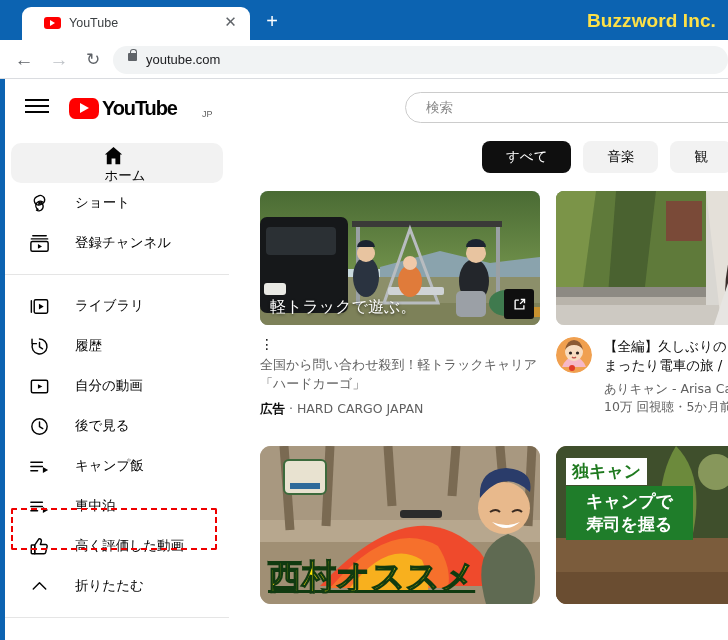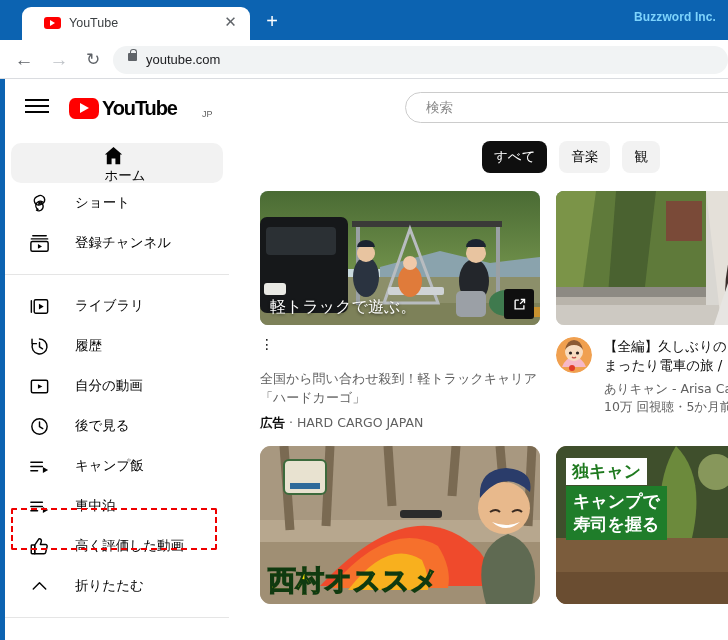--- a/index.html
+++ b/index.html
@@ -11,21 +11,21 @@
   }
   #app { position: relative; width: 728px; height: 640px; overflow: hidden; }
 
   
   .chrome-top {
     position: absolute; left: 0; top: 0; width: 728px; height: 40px;
     background: #0c63b1;
   }
   .win-title {
     position: absolute; right: 12px; top: 10px;
-    color: #7dd3fc; font-size: 12px; font-weight: 700;
+    color: #fde047; font-size: 19px; font-weight: 700;
     letter-spacing: .1px; white-space: nowrap;
   }
   .tab {
     position: absolute; left: 22px; top: 7px; width: 228px; height: 33px;
     background: #ffffff;
     border-radius: 9px 9px 0 0;
   }
   .tab-favicon {
     position: absolute; left: 44px; top: 17px; width: 17px; height: 12px;
     background: #ff0000; border-radius: 3px;
@@ -168,21 +168,21 @@
   
   .main {
     position: absolute; left: 224px; top: 56px; width: 499px; height: 505px;
     overflow: hidden;
   }
   .chips {
     position: absolute; left: 0; top: 6px; height: 32px;
     display: flex; align-items: center; gap: 12px; padding-left: 253px;
   }
   .chip {
-    height: 32px; padding: 0 12px; border-radius: 8px;
+    height: 32px; padding: 0 24px; border-radius: 8px;
     background: #f2f2f2; color: #030303;
     font-size: 13.5px; display: flex; align-items: center;
     white-space: nowrap; cursor: pointer;
     font-family: "DejaVu Sans", sans-serif;
   }
   .chip.sel { background: #0f0f0f; color: #ffffff; }
 
   .grid {
     position: absolute; left: 0; top: 56px; width: 499px;
     display: flex; gap: 16px; padding-left: 31px;
@@ -216,21 +216,21 @@
     font-family: "DejaVu Sans", sans-serif;
     display: flex; justify-content: space-between; gap: 6px;
   }
   .v-title-txt { white-space: nowrap; }
   .kebab {
     flex: none; width: 14px; color: #0f0f0f; font-size: 14px;
     line-height: 15px; text-align: center; cursor: pointer;
   }
   .v-desc {
     font-size: 13px; line-height: 19px; color: #606060;
-    margin-top: 17px; font-family: "DejaVu Sans", sans-serif;
+    margin-top: 3px; font-family: "DejaVu Sans", sans-serif;
   }
   .v-sub {
     font-size: 12.5px; line-height: 18px; color: #606060;
     margin-top: 7px; font-family: "DejaVu Sans", sans-serif;
   }
   .v-sub b { color: #0f0f0f; font-weight: 700; margin-top: 31px; }
   .v-chan {
     font-size: 12.5px; line-height: 18px; color: #606060;
     margin-top: 5px; white-space: nowrap;
     font-family: "DejaVu Sans", sans-serif;
@@ -243,34 +243,34 @@
     font-size: 13.5px; line-height: 19px; color: #0f0f0f;
     font-family: "DejaVu Sans", sans-serif;
   }
   .grid2 {
     position: absolute; left: 0; top: 311px; width: 499px;
     display: flex; gap: 16px; padding-left: 31px;
   }
   .thumb2 { position: relative; width: 280px; height: 158px; border-radius: 11px; overflow: hidden; }
   .cap-yellow {
     position: absolute; left: 8px; bottom: 4px;
-    font-size: 28px; font-weight: 700; color: #ffe600;
+    font-size: 34px; font-weight: 700; color: #ffe600;
     -webkit-text-stroke: 1.2px #103a10;
-    font-family: "DejaVu Sans", sans-serif; white-space: nowrap;
+    font-family: "DejaVu Sans", sans-serif; white-space: nowrap; text-decoration: underline;
   }
   .cap-white-box {
     position: absolute; left: 10px; top: 12px;
     background: #ffffff; color: #1f7a1f; font-weight: 700;
     font-size: 17px; padding: 2px 6px; white-space: nowrap;
     font-family: "DejaVu Sans", sans-serif;
   }
   .cap-green-box {
     position: absolute; left: 10px; top: 40px;
     background: #1f7d2a; color: #ffffff; font-weight: 700;
-    font-size: 17px; line-height: 23px; padding: 4px 7px;
+    font-size: 17px; line-height: 23px; padding: 4px 20px;
     white-space: nowrap; font-family: "DejaVu Sans", sans-serif;
     text-align: center;
   }
 </style>
 </head>
 <body>
 
 <div id="app">
 
   <div class="chrome-top">

